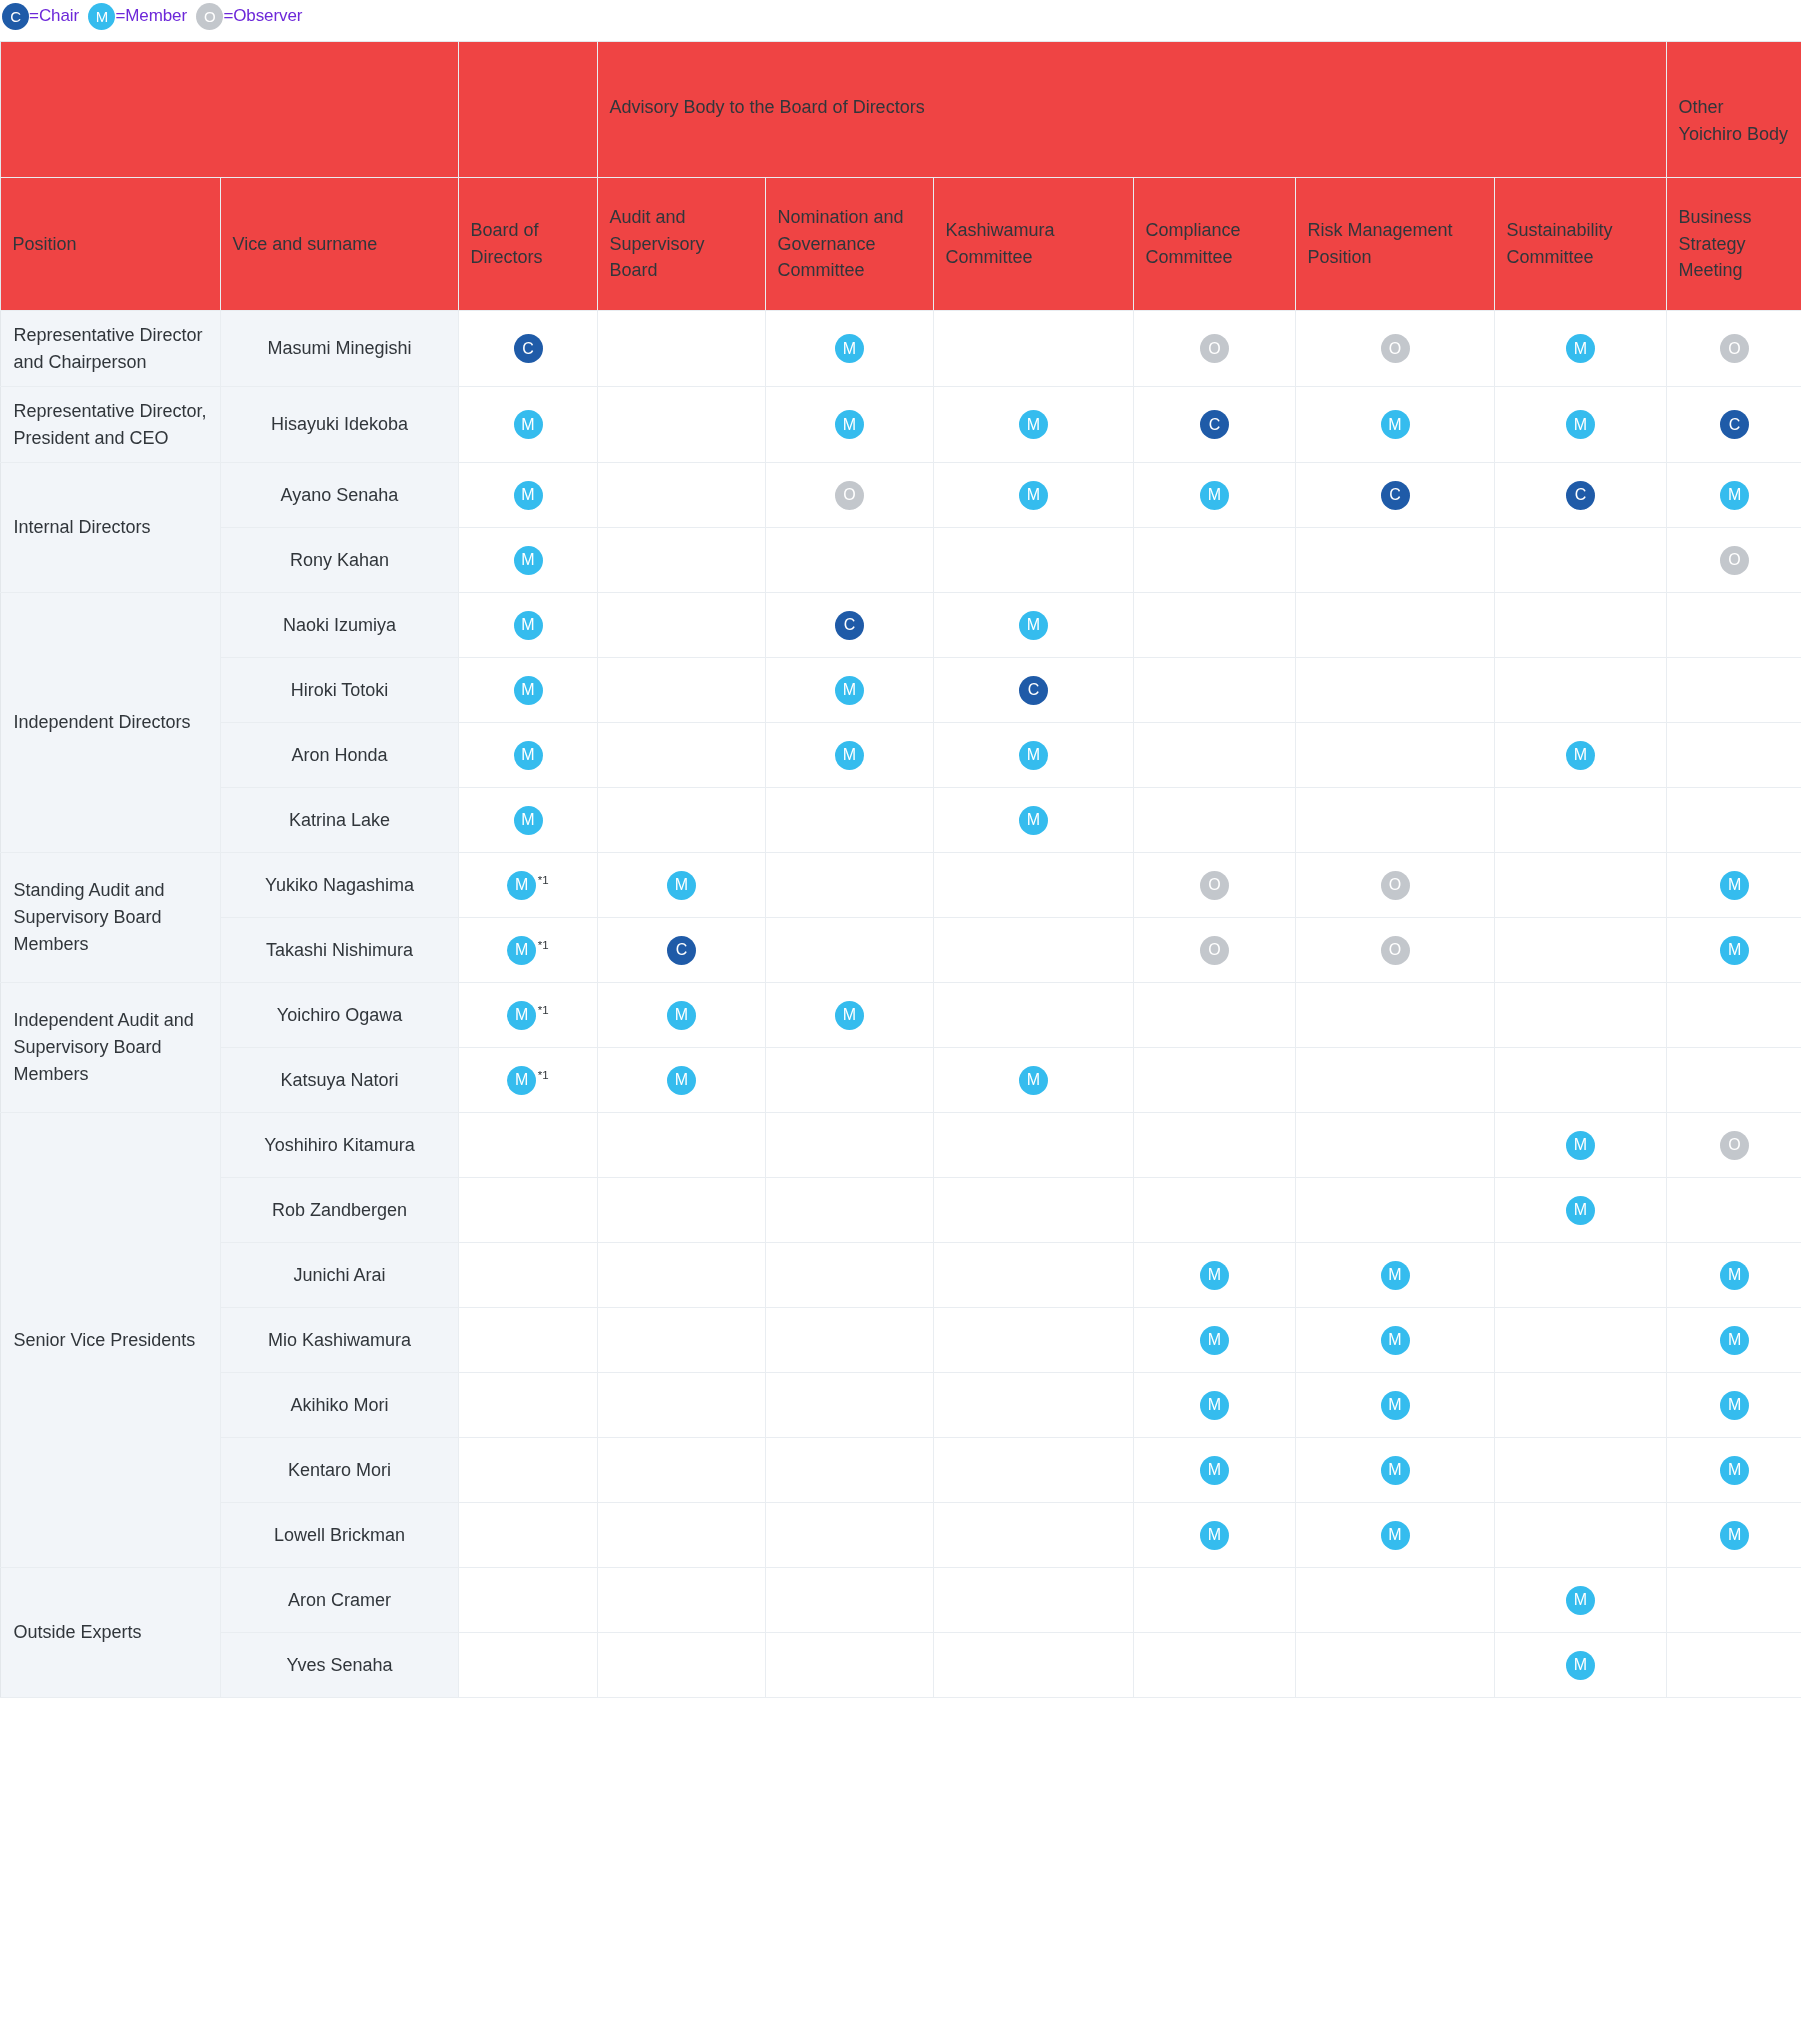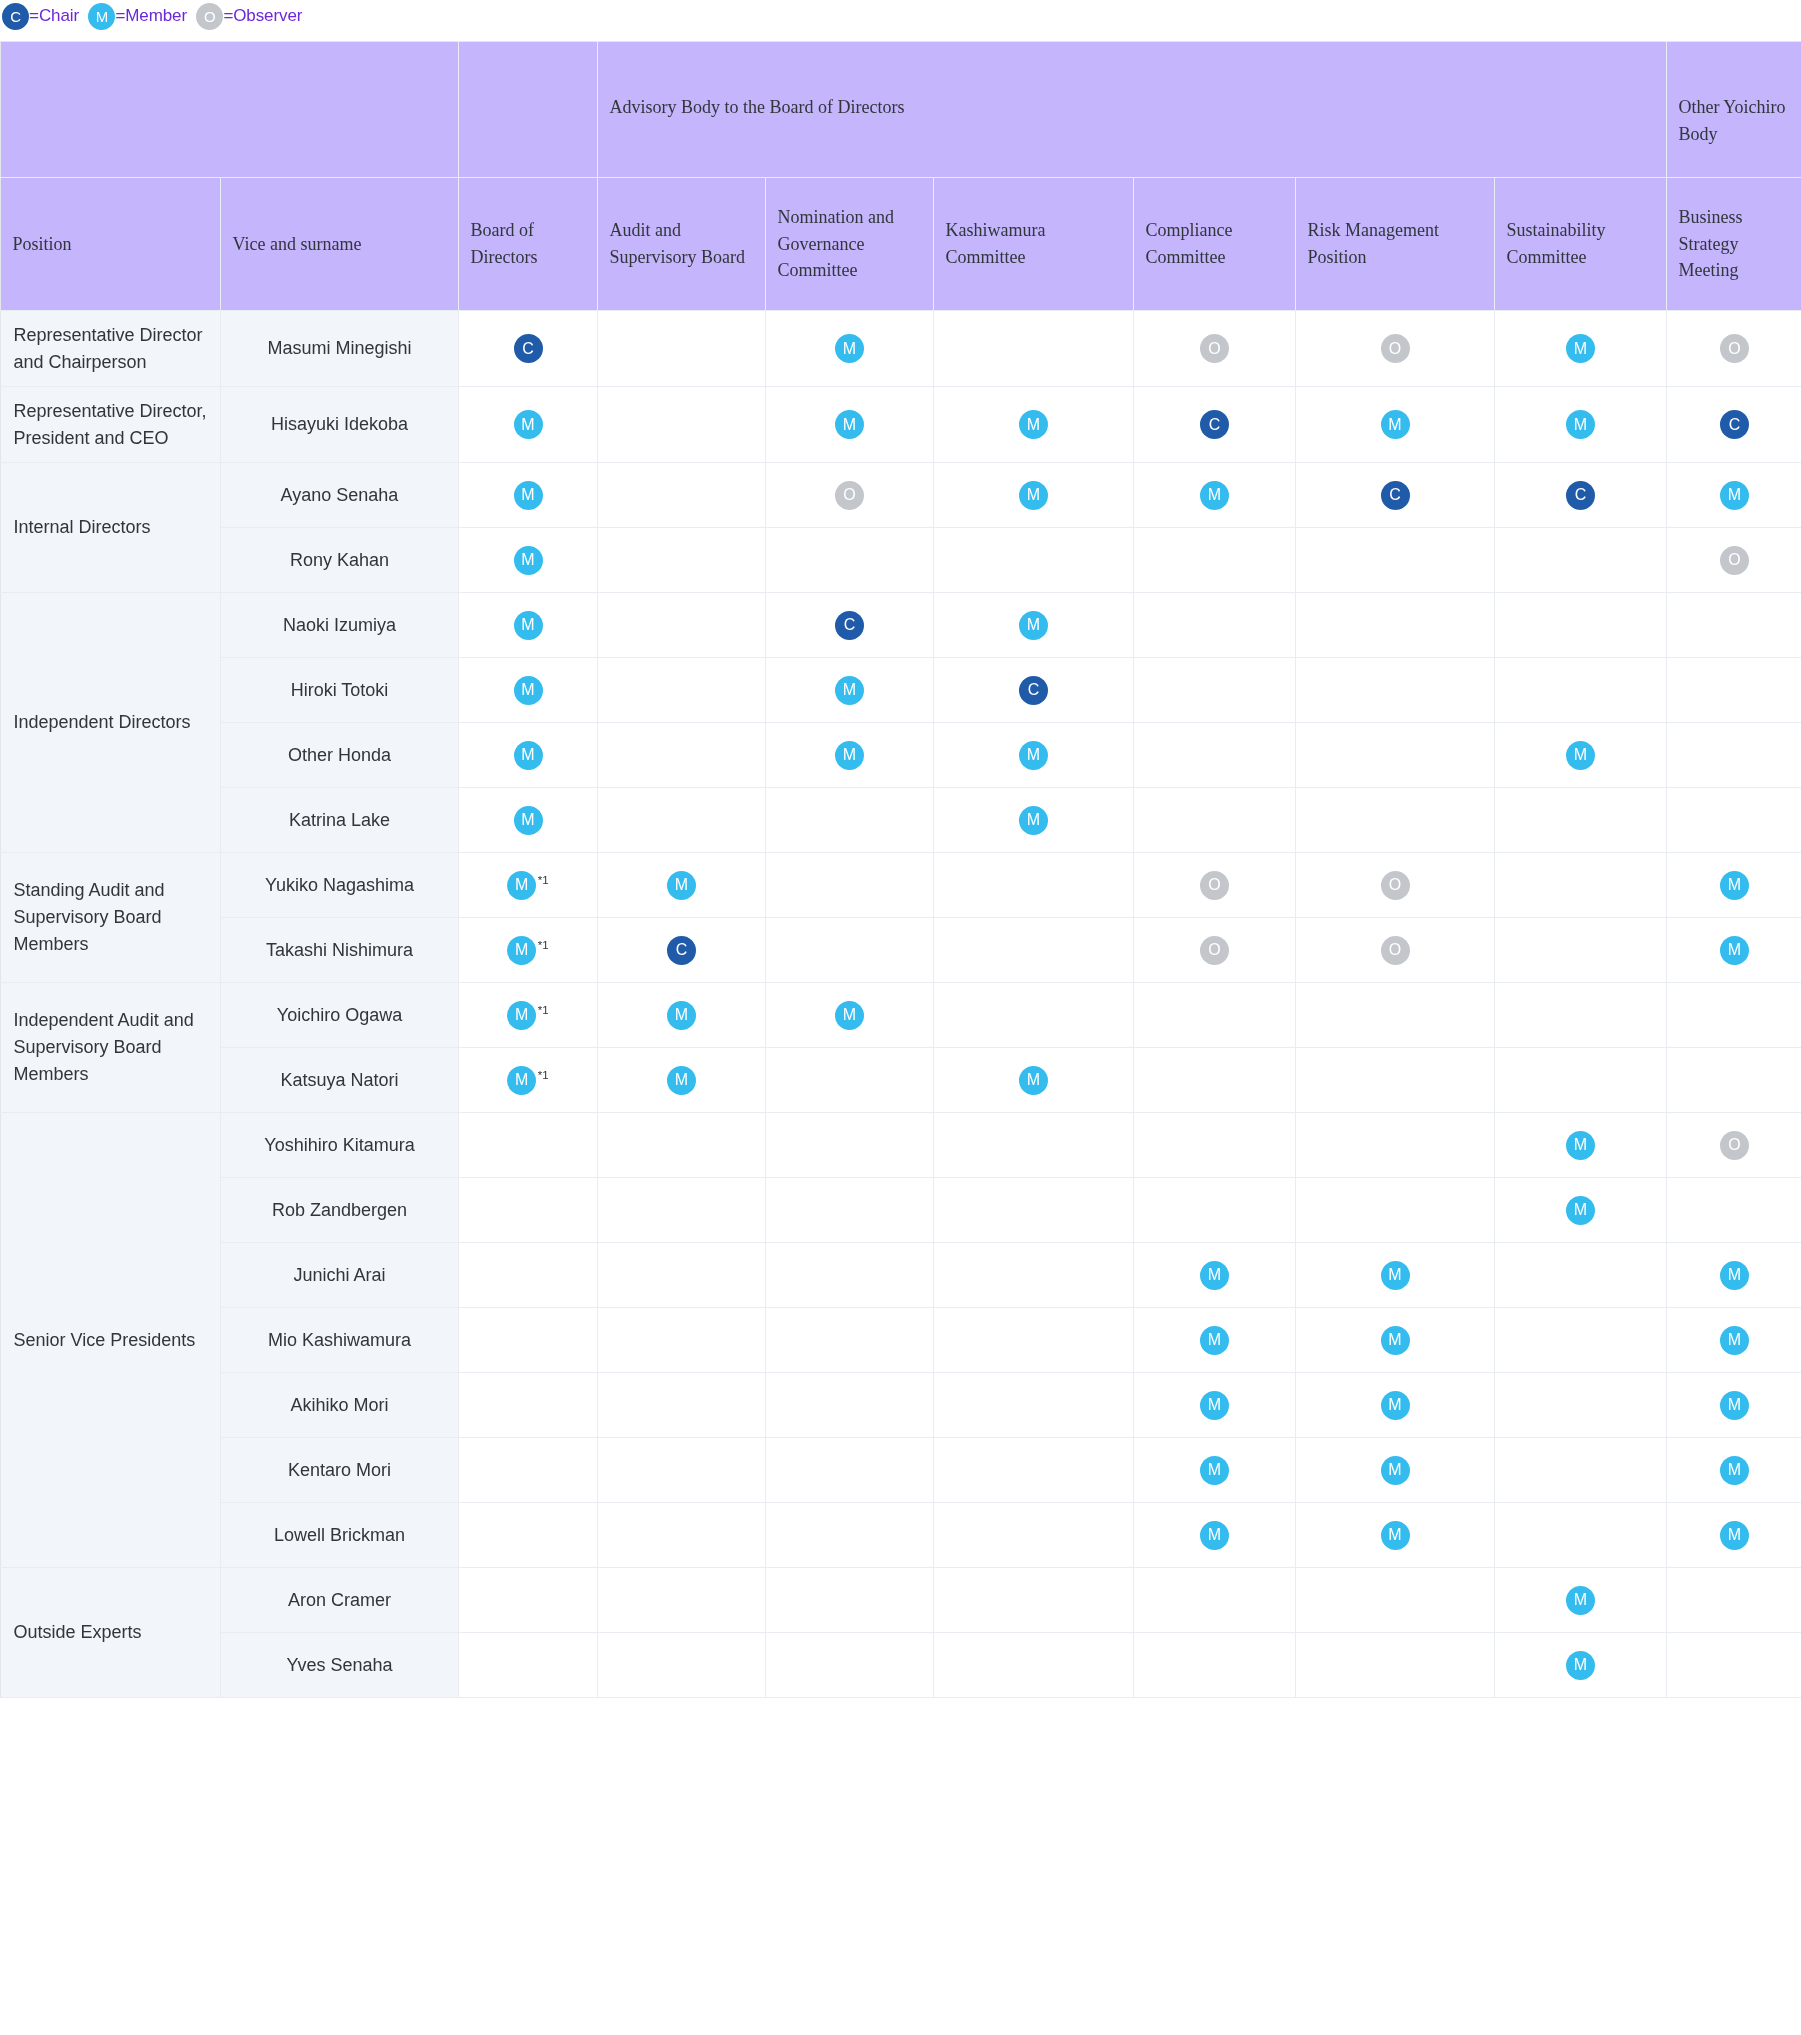--- a/index.html
+++ b/index.html
@@ -49,26 +49,25 @@
     border-left: 1px solid #e3e7eb;
   }
   table.gov th, table.gov td {
     border-right: 1px solid #e9edf1;
     border-bottom: 1px solid #e9edf1;
     vertical-align: middle;
     font-weight: normal;
     text-align: left;
   }
   thead th {
-    background: #c4b5fd;
+    background: #ef4444;
     color: #31363b;
     font-size: 18px;
     line-height: 1.48;
     padding: 13.6px 11.5px;
-    font-family: Liberation Serif, serif;
   }
   thead tr.hrow1 th { height: 136px; vertical-align: top; padding-top: 52px; }
   thead tr.hrow1 th.blank { padding: 0; }
   thead tr.hrow2 th { height: 133px; vertical-align: middle; }
 
   tbody td.grp, tbody td.nm {
     background: #f2f5f9;
     color: #31363b;
     font-size: 18px;
     line-height: 1.5;
@@ -336,21 +335,21 @@
           <div class="cellwrap">
             <span class="badge C">C</span>
           </div>
         </td>
         <td class="mk"></td>
         <td class="mk"></td>
         <td class="mk"></td>
         <td class="mk"></td>
       </tr>
       <tr>
-        <td class="nm">Other Honda</td>
+        <td class="nm">Aron Honda</td>
         <td class="mk">
           <div class="cellwrap">
             <span class="badge M">M</span>
           </div>
         </td>
         <td class="mk"></td>
         <td class="mk">
           <div class="cellwrap">
             <span class="badge M">M</span>
           </div>

